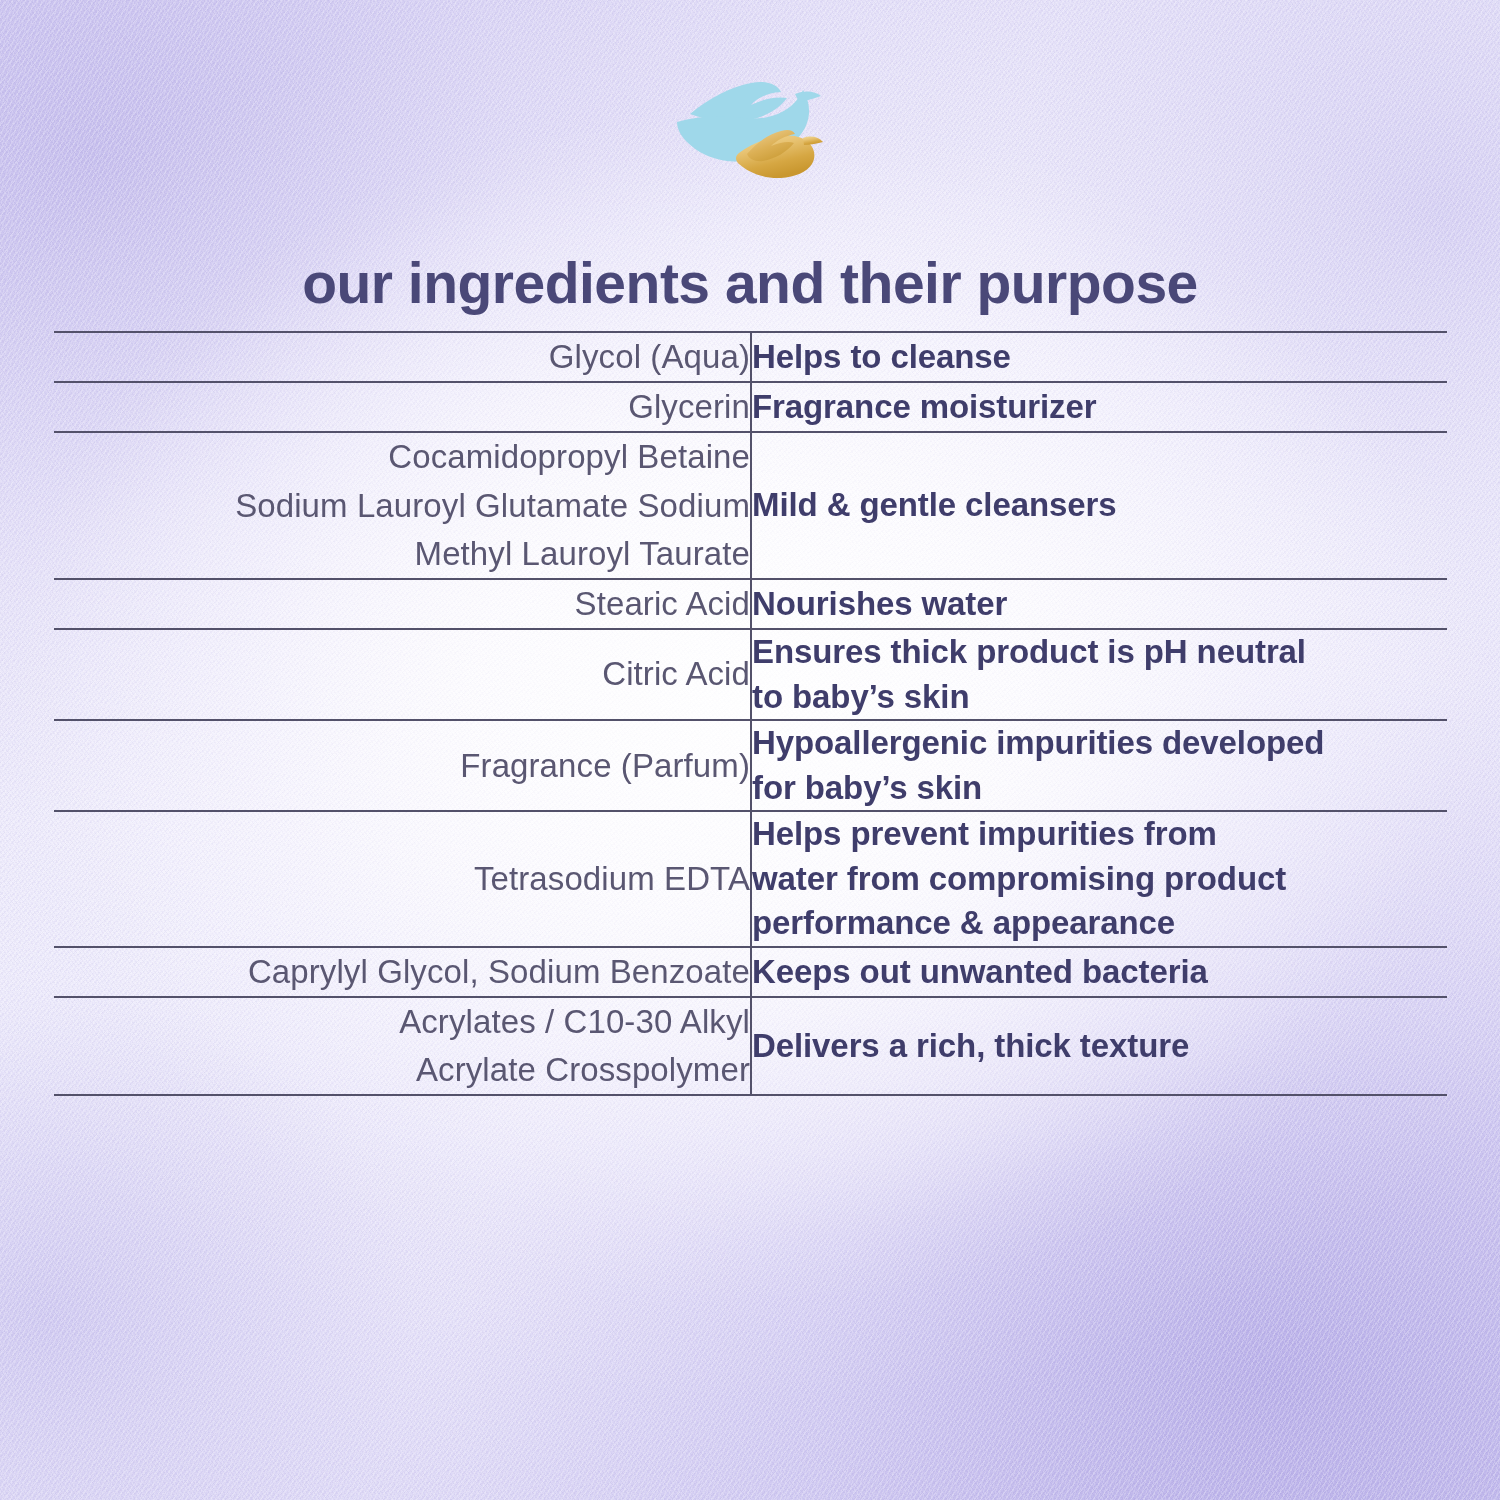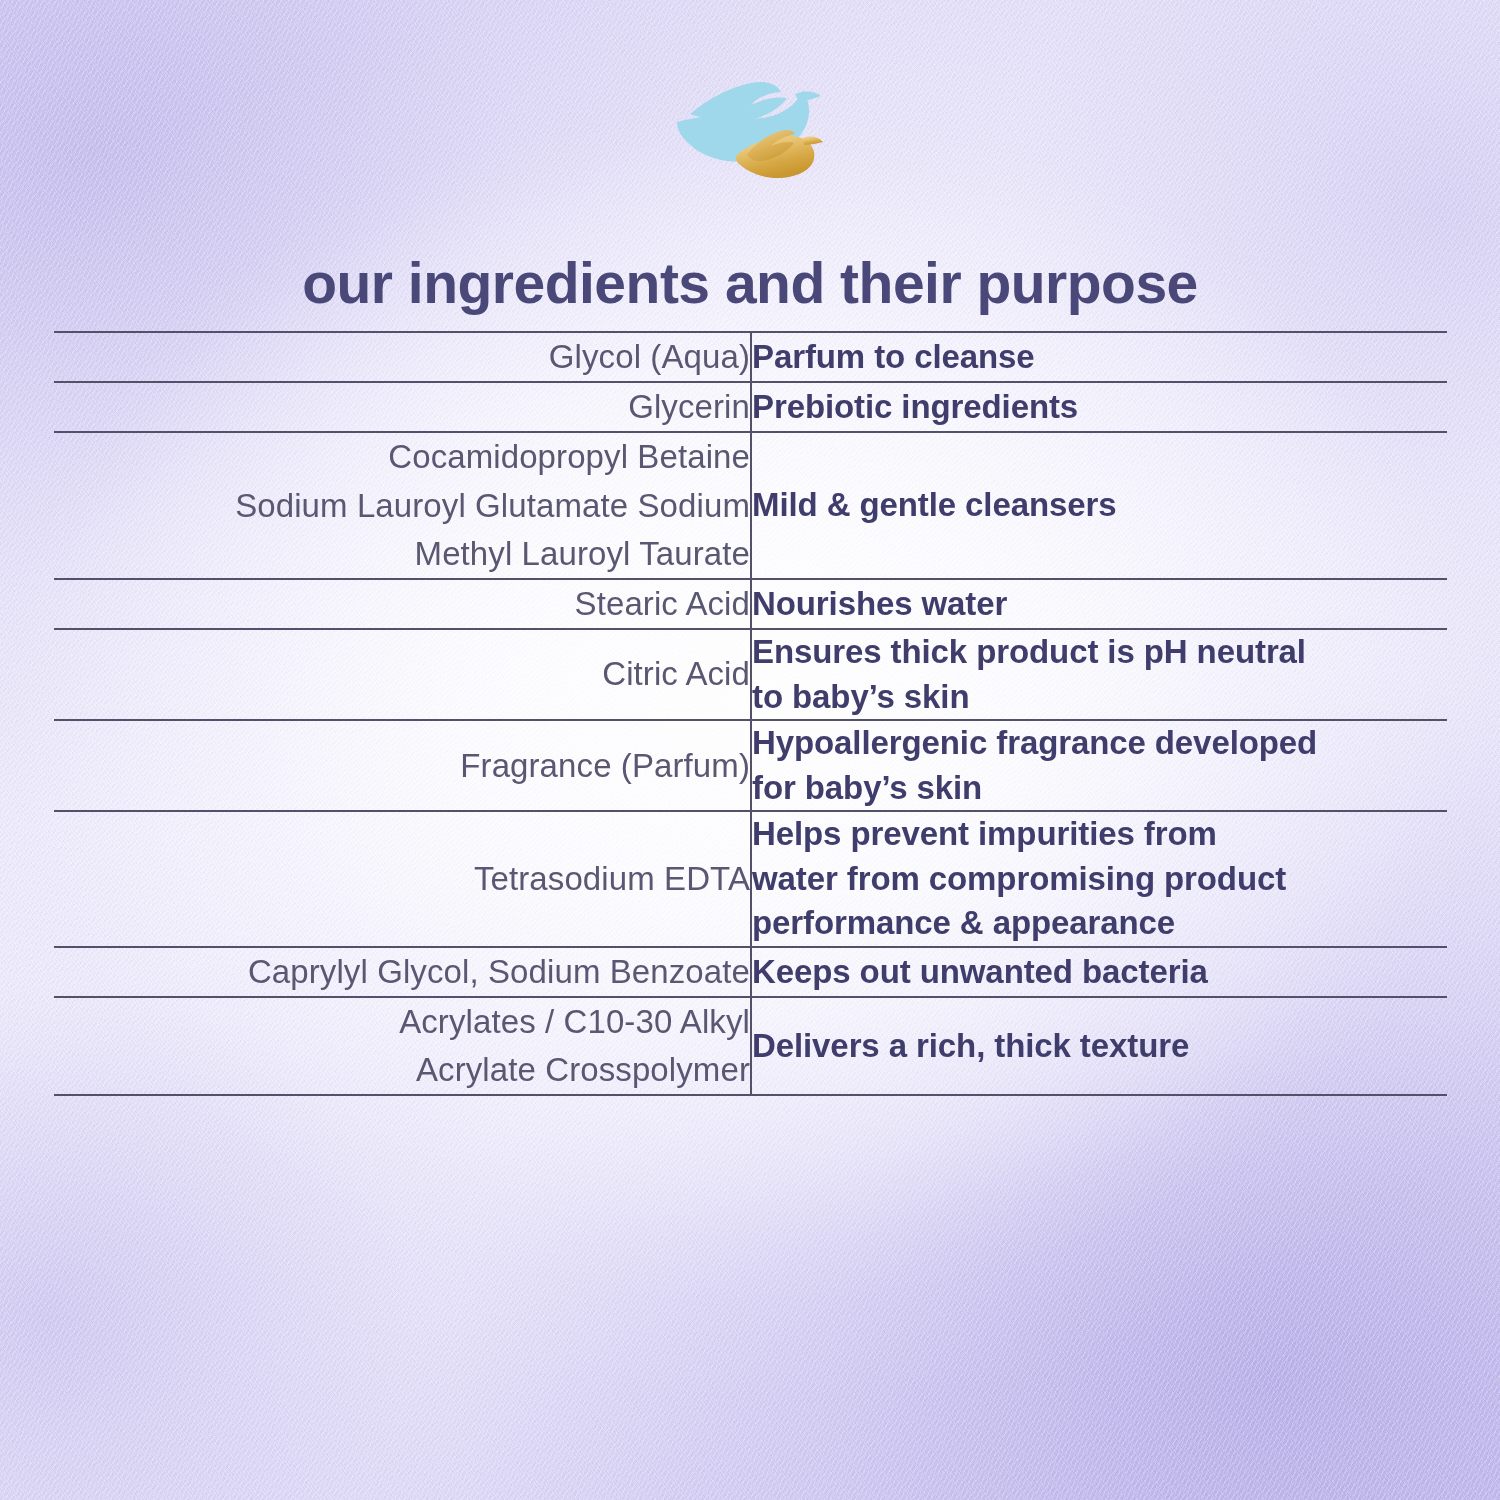--- a/index.html
+++ b/index.html
@@ -238,26 +238,26 @@
       </svg>
     </div>
 
     <h1 class="title">our ingredients and their purpose</h1>
 
     <table class="table">
       <tbody>
 
         <tr>
           <td class="cell-ingredient">Glycol (Aqua)</td>
-          <td class="cell-purpose">Parfum to cleanse</td>
+          <td class="cell-purpose">Helps to cleanse</td>
         </tr>
 
         <tr>
           <td class="cell-ingredient">Glycerin</td>
-          <td class="cell-purpose">Prebiotic ingredients</td>
+          <td class="cell-purpose">Fragrance moisturizer</td>
         </tr>
 
         <tr>
           <td class="cell-ingredient">Cocamidopropyl Betaine
 Sodium Lauroyl Glutamate Sodium
 Methyl Lauroyl Taurate</td>
           <td class="cell-purpose">Mild &amp; gentle cleansers</td>
         </tr>
 
         <tr>
@@ -266,21 +266,21 @@
         </tr>
 
         <tr>
           <td class="cell-ingredient">Citric Acid</td>
           <td class="cell-purpose">Ensures thick product is pH neutral
 to baby’s skin</td>
         </tr>
 
         <tr>
           <td class="cell-ingredient">Fragrance (Parfum)</td>
-          <td class="cell-purpose">Hypoallergenic fragrance developed
+          <td class="cell-purpose">Hypoallergenic impurities developed
 for baby’s skin</td>
         </tr>
 
 
         <tr>
           <td class="cell-ingredient">Tetrasodium EDTA</td>
           <td class="cell-purpose">Helps prevent impurities from
 water from compromising product
 performance &amp; appearance</td>
         </tr>

